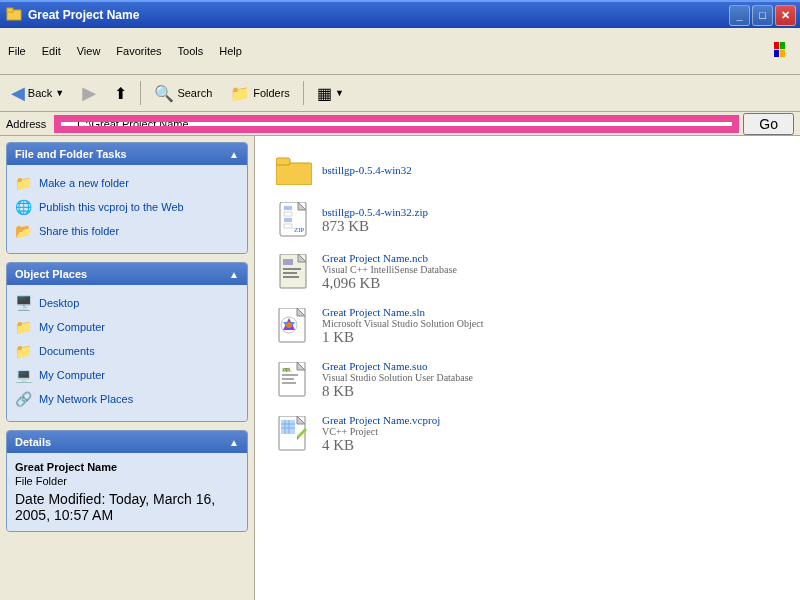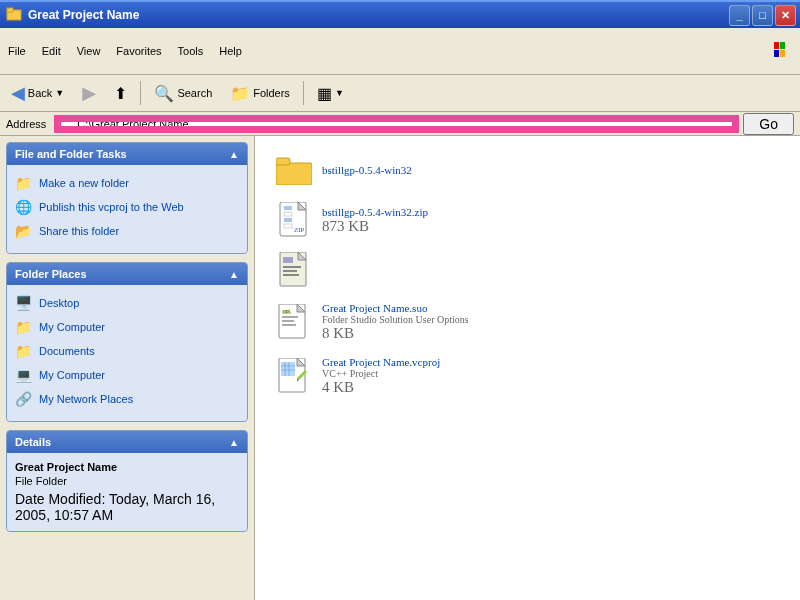--- a/index.html
+++ b/index.html
@@ -192,21 +192,21 @@
         </div>
         <div class="panel-link">
           <span class="panel-link-icon">📂</span>
           <span>Share this folder</span>
         </div>
       </div>
     </div>
 
     <div class="panel">
       <div class="panel-header">
-        <span class="panel-header-title">Folder Places</span>
+        <span class="panel-header-title">Object Places</span>
         <span class="panel-chevron">▲</span>
       </div>
       <div class="panel-body">
         <div class="panel-link">
           <span class="panel-link-icon">🖥️</span>
           <span>Desktop</span>
         </div>
         <div class="panel-link">
           <span class="panel-link-icon">📁</span>
           <span>My Computer</span>
@@ -279,38 +279,61 @@
       <div class="file-icon">
         <svg width="32" height="36" viewBox="0 0 32 36">
           <rect x="2" y="0" width="26" height="34" rx="1" fill="#f0f0e0" stroke="#888" stroke-width="1"></rect>
           <polygon points="20,0 28,8 20,8" fill="#ccc" stroke="#888" stroke-width="1"></polygon>
           <rect x="5" y="14" width="18" height="2" fill="#888"></rect>
           <rect x="5" y="18" width="14" height="2" fill="#888"></rect>
           <rect x="5" y="22" width="16" height="2" fill="#888"></rect>
           <rect x="5" y="5" width="10" height="6" fill="#8080c0" opacity="0.7"></rect>
         </svg>
       </div>
-    </div>
-
+      <div class="file-info">
+        <span class="file-name">Great Project Name.ncb</span>
+        <span class="file-desc">Visual C++ IntelliSense Database</span>
+        <span class="file-size">4,096 KB</span>
+      </div>
+    </div>
+
+    <div class="file-item">
+      <div class="file-icon">
+        <svg width="34" height="36" viewBox="0 0 34 36">
+          <rect x="2" y="0" width="26" height="34" rx="1" fill="white" stroke="#888" stroke-width="1"></rect>
+          <polygon points="20,0 28,8 20,8" fill="#ccc" stroke="#888" stroke-width="1"></polygon>
+
+          <circle cx="12" cy="17" r="8" fill="white" stroke="#888" stroke-width="0.5"></circle>
+          <path d="M6,22 L12,10 L18,22" fill="#8000ff" opacity="0.8"></path>
+          <path d="M6,14 L12,22 L18,14" fill="#0080ff" opacity="0.8"></path>
+          <circle cx="12" cy="17" r="3" fill="#ff8000" opacity="0.9"></circle>
+        </svg>
+      </div>
+      <div class="file-info">
+        <span class="file-name">Great Project Name.sln</span>
+        <span class="file-desc">Microsoft Visual Studio Solution Object</span>
+        <span class="file-size">1 KB</span>
+      </div>
+    </div>
 
     <div class="file-item">
       <div class="file-icon">
         <svg width="34" height="36" viewBox="0 0 34 36">
           <rect x="2" y="0" width="26" height="34" rx="1" fill="white" stroke="#888" stroke-width="1"></rect>
           <polygon points="20,0 28,8 20,8" fill="#ccc" stroke="#888" stroke-width="1"></polygon>
           <rect x="5" y="12" width="16" height="2" fill="#aaa"></rect>
           <rect x="5" y="16" width="12" height="2" fill="#aaa"></rect>
           <rect x="5" y="20" width="14" height="2" fill="#aaa"></rect>
           <path d="M5,6 L12,6 L15,10 L5,10 Z" fill="#c8e0a0"></path>
           <text x="6" y="9" font-size="5" fill="#406020">opt</text>
         </svg>
       </div>
       <div class="file-info">
         <span class="file-name">Great Project Name.suo</span>
-        <span class="file-desc">Folder Studio Solution User Options</span>
+        <span class="file-desc">Visual Studio Solution User Database</span>
         <span class="file-size">8 KB</span>
       </div>
     </div>
 
     <div class="file-item">
       <div class="file-icon">
         <svg width="34" height="36" viewBox="0 0 34 36">
           <rect x="2" y="0" width="26" height="34" rx="1" fill="white" stroke="#888" stroke-width="1"></rect>
           <polygon points="20,0 28,8 20,8" fill="#ccc" stroke="#888" stroke-width="1"></polygon>
           <rect x="4" y="4" width="14" height="14" fill="#a0d0ff" opacity="0.8"></rect>

